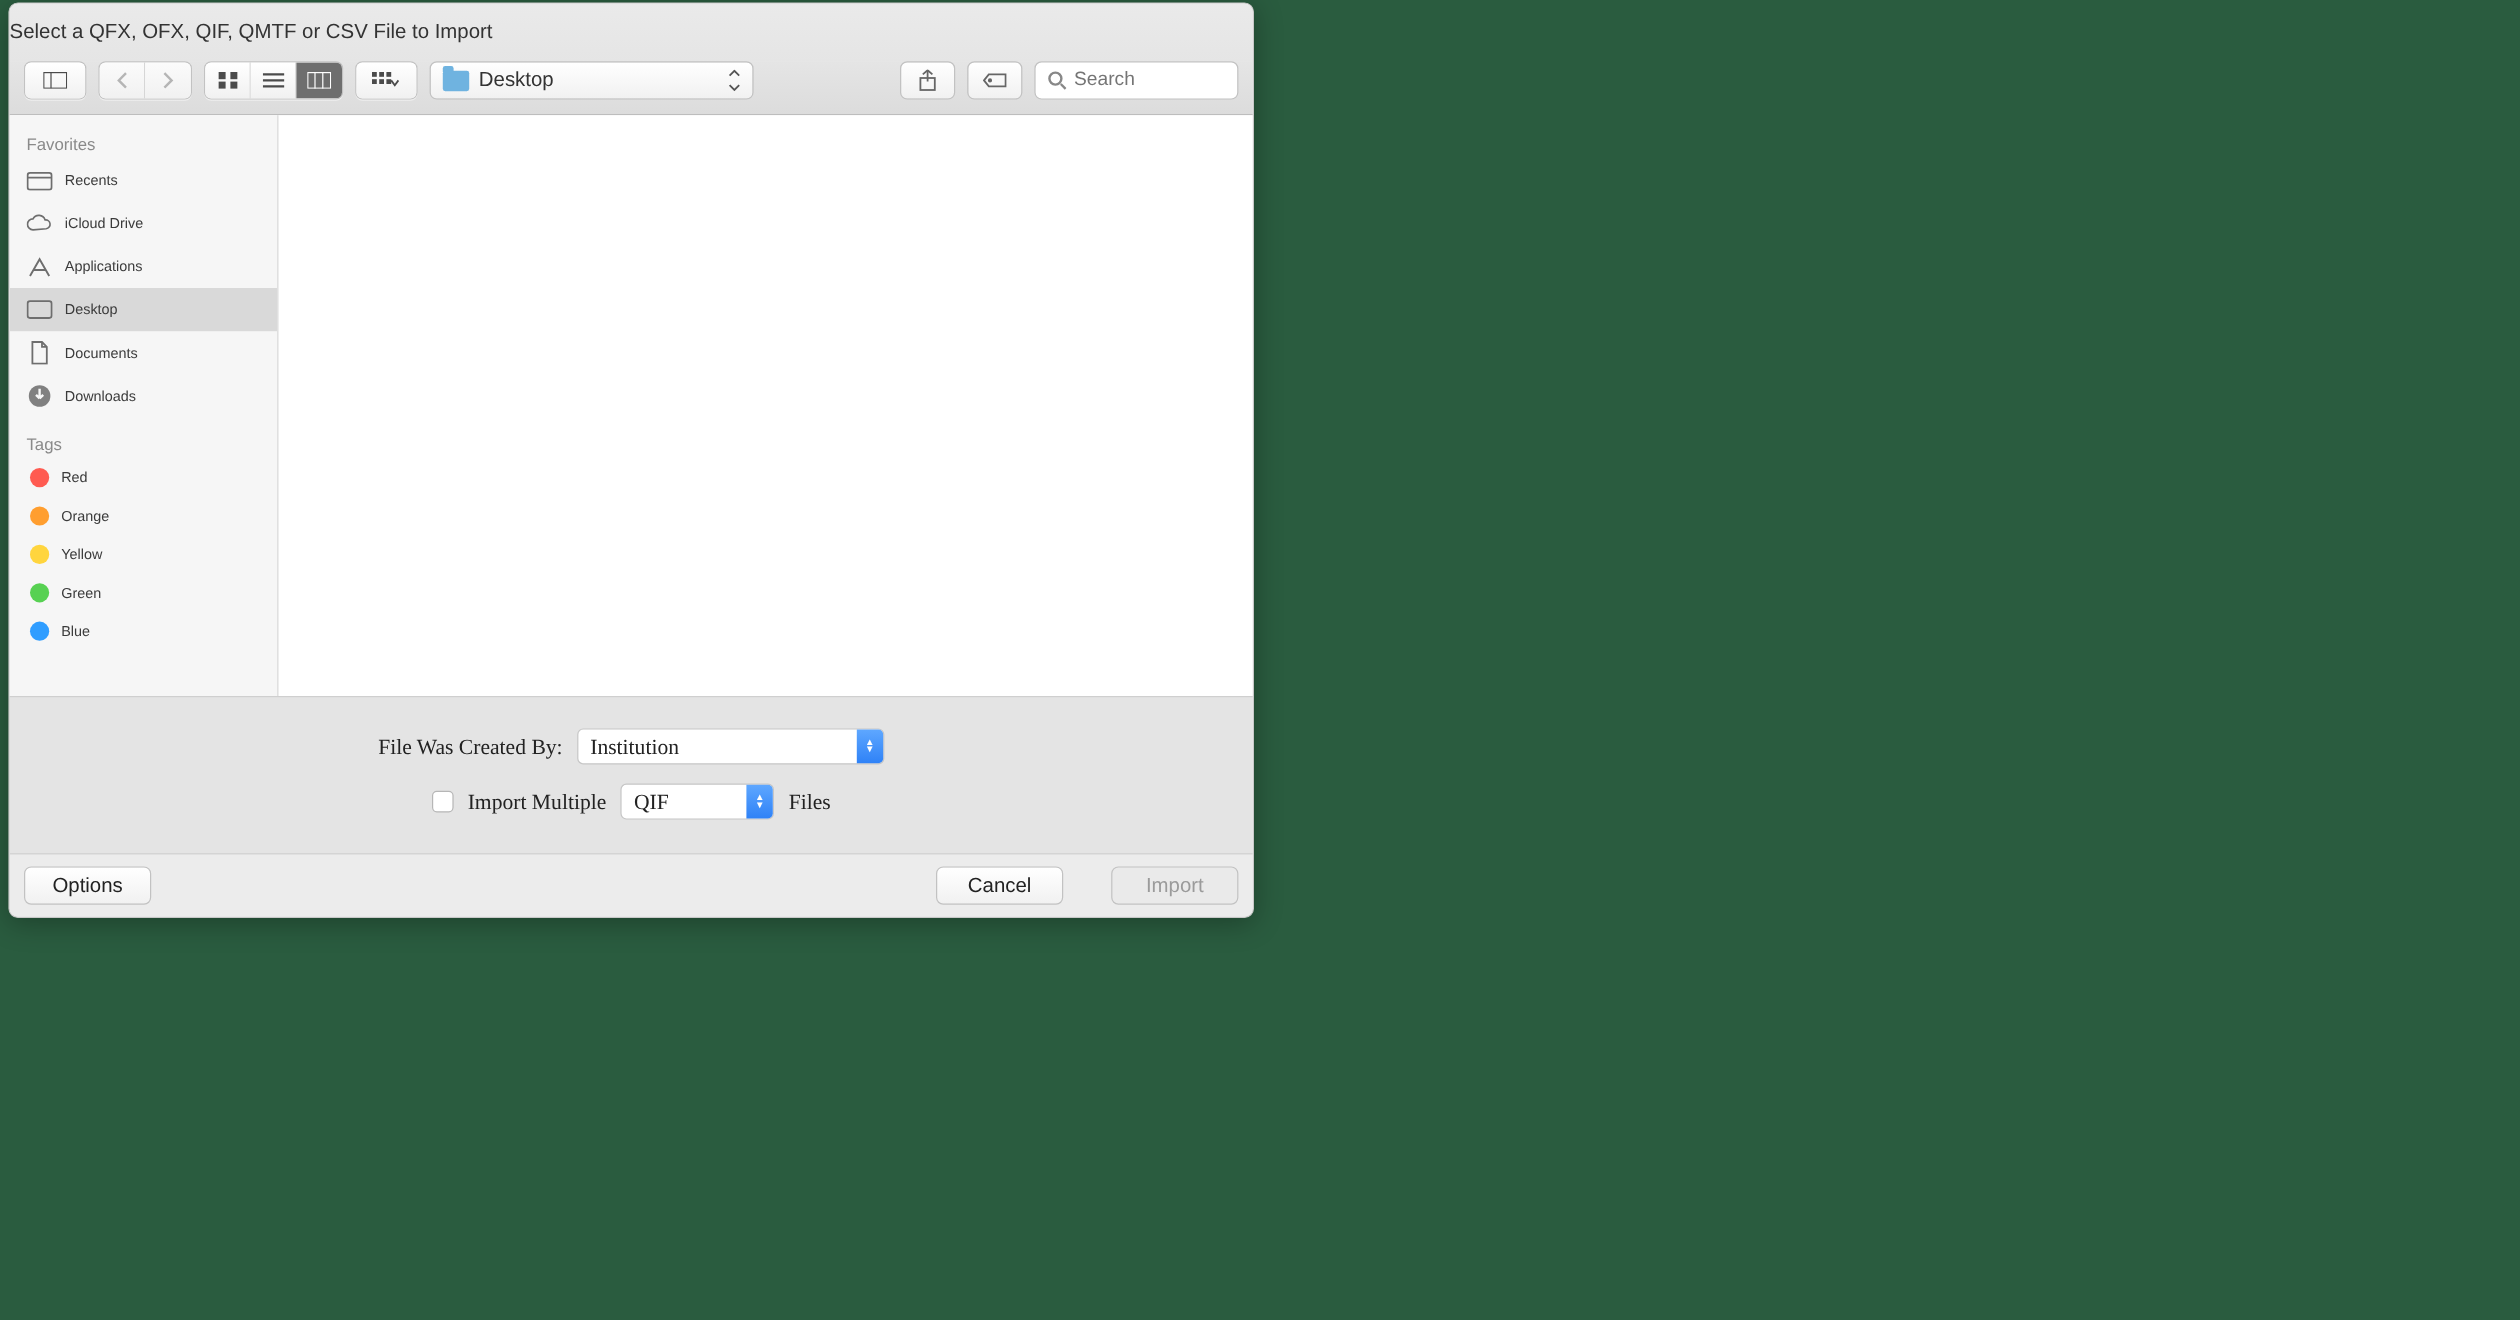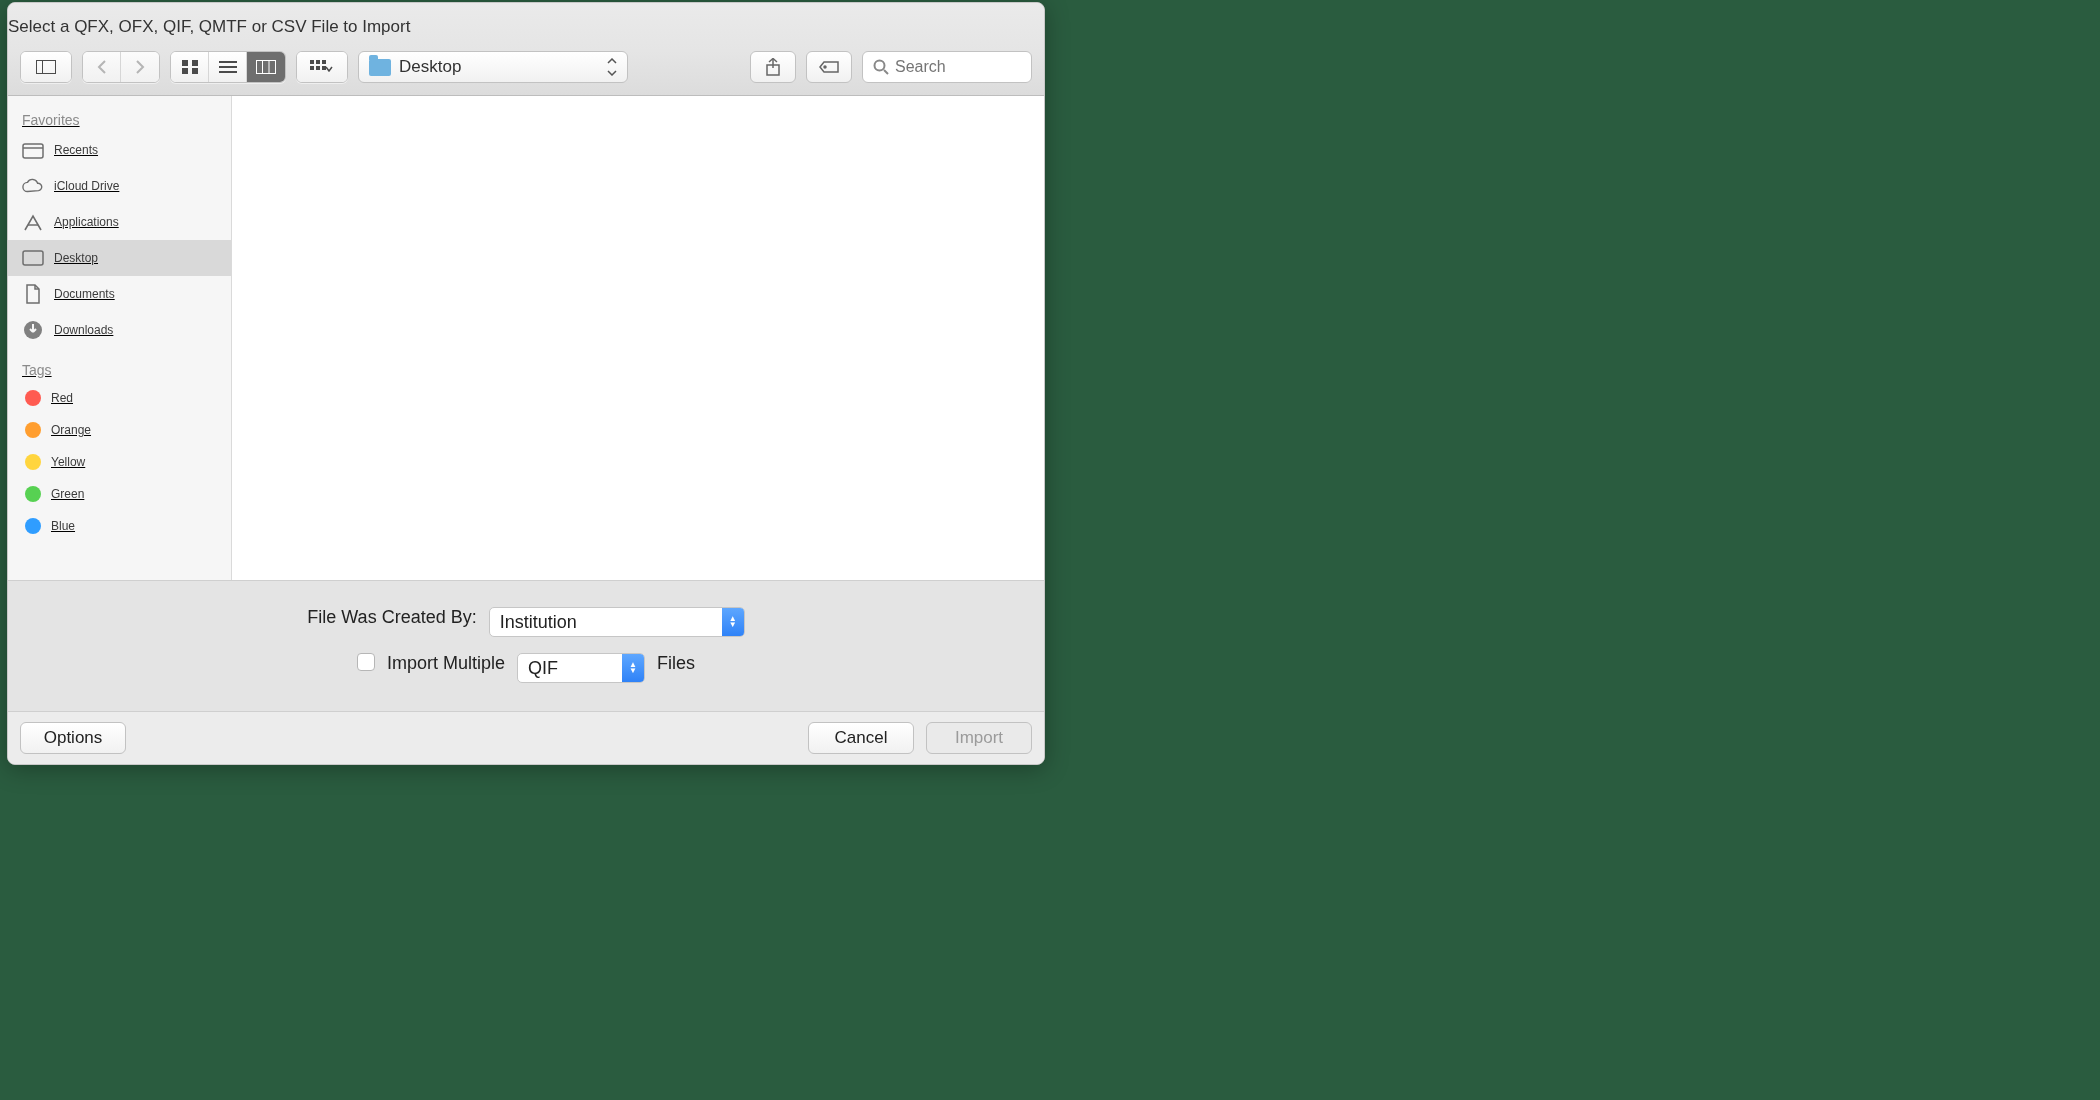--- a/index.html
+++ b/index.html
@@ -100,21 +100,20 @@
   .searchbox input {
     border:none; outline:none; flex:1; font-size:16px; color:#333; background:transparent;
   }
   .searchbox svg { margin-right:6px; flex:none; }
 
   
   .body {
     display:flex;
     height: 484px;
     background:#fff;
-    text-decoration:underline;
   }
   .sidebar {
     width: 224px;
     background: #f6f6f6;
     border-right: 1px solid #dadada;
     overflow:auto;
     padding-top: 12px;
   }
   .sidebar h6 {
     font-size: 14px; font-weight: 400; color:#8a8a8a;
@@ -154,21 +153,21 @@
   
   .opts {
     background:#e4e4e4;
     padding: 26px 0 28px 0;
     display:flex; flex-direction:column; gap:16px;
     align-items:center;
     font-size:18px;
     color:#222;
     border-top:1px solid #cfcfcf;
   }
-  .optrow { display:flex; align-items:flex-start; gap:12px; }
+  .optrow { display:flex; align-items:center; gap:12px;font-family:Liberation Serif, serif; }
   .mac-select {
     display:flex; align-items:center;
     background:#fff; border:1px solid #c6c6c6; border-radius:5px;
     height:30px; padding:0 0 0 10px; position:relative; cursor:pointer;
   }
   .mac-select .cap {
     width:22px; align-self:stretch;
     background: linear-gradient(#5ea7ff,#2f82f7);
     border-radius: 0 4px 4px 0;
     display:flex; flex-direction:column; justify-content:center; align-items:center;
@@ -189,21 +188,21 @@
   }
   .pushbtn {
     height:32px; padding:0 8px;
     border-radius:6px; border:1px solid #c2c2c2;
     background: linear-gradient(#ffffff,#f1f1f1);
     font-size:17px; color:#222;
     display:flex; align-items:center; justify-content:center;
     cursor:pointer;
     min-width:106px;
   }
-  .pushbtn.disabled { color:#9b9b9b; background:#eaeaea; }
+  .pushbtn.disabled { color:#9b9b9b; background:#eaeaea;margin-left:28px; }
 </style>
 </head>
 <body>
 
 <div class="dialog">
 
   <div class="titlebar">Select a QFX, OFX, QIF, QMTF or CSV File to Import</div>
 
   <div class="toolbar">
     <div class="seg">

